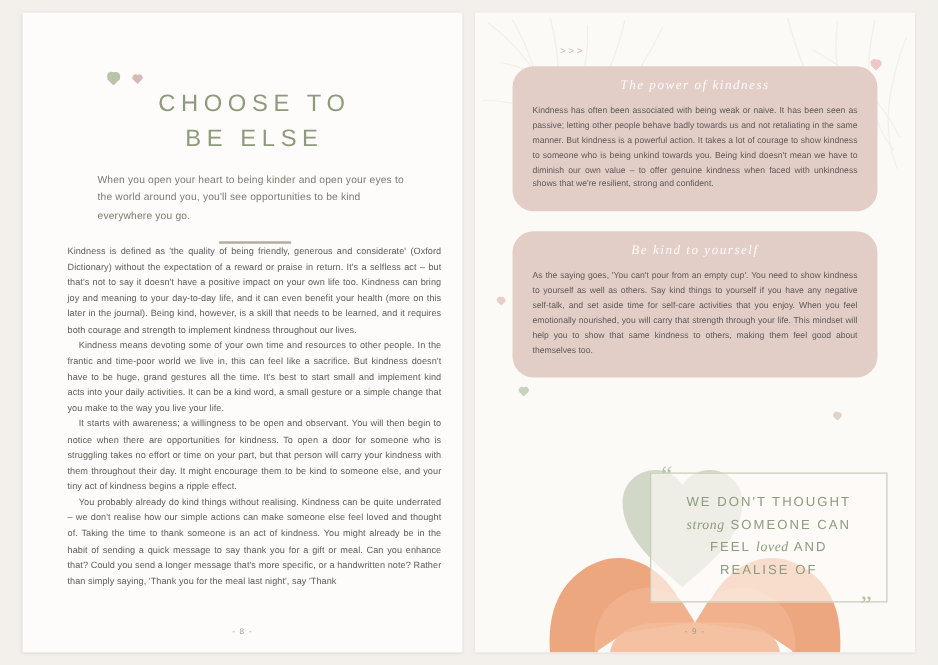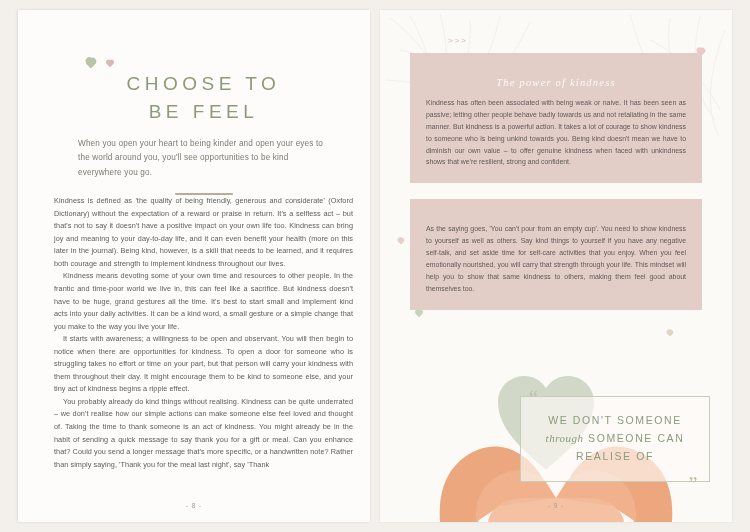--- a/index.html
+++ b/index.html
@@ -125,23 +125,24 @@
   }
   .arrows {
     color: #c9b8ae;
     font-size: 8px;
     letter-spacing: 2px;
     margin-left: 38px;
     margin-bottom: 8px;
   }
   .panel {
     background: #e3cdc7;
-    padding: 24px 16px 15px 16px;
+    padding: 10px 16px 15px 16px;
     position: relative;
     margin-bottom: 16px;
+    border-radius: 17px;
   }
   .panel.second { background: #e3cdc7; }
   .panel-head {
     text-align: center;
     color: #fdfbf8;
     font-size: 10.5px;
     letter-spacing: 1.2px;
     font-style: italic;
     font-family: "Liberation Serif", serif;
     margin-bottom: 9px;
@@ -194,21 +195,21 @@
   <div class="page left">
     <div class="left-inner">
 
       <div class="hearts-row">
         <span class="heart h1"></span>
         <span class="heart h2"></span>
       </div>
 
       <div class="title">
         <div>CHOOSE TO</div>
-        <div>BE FEEL</div>
+        <div>BE ELSE</div>
       </div>
 
       <div class="subtitle">When you open your heart to being kinder and open your eyes to the world around you, you'll see opportunities to be kind everywhere you go.</div>
 
       <div class="divider"></div>
 
       <div class="body-col">
         <p class="first">Kindness is defined as 'the quality of being friendly, generous and considerate' (Oxford Dictionary) without the expectation of a reward or praise in return. It's a selfless act – but that's not to say it doesn't have a positive impact on your own life too. Kindness can bring joy and meaning to your day-to-day life, and it can even benefit your health (more on this later in the journal). Being kind, however, is a skill that needs to be learned, and it requires both courage and strength to implement kindness throughout our lives.</p>
         <p>Kindness means devoting some of your own time and resources to other people. In the frantic and time-poor world we live in, this can feel like a sacrifice. But kindness doesn't have to be huge, grand gestures all the time. It's best to start small and implement kind acts into your daily activities. It can be a kind word, a small gesture or a simple change that you make to the way you live your life.</p>
         <p>It starts with awareness; a willingness to be open and observant. You will then begin to notice when there are opportunities for kindness. To open a door for someone who is struggling takes no effort or time on your part, but that person will carry your kindness with them throughout their day. It might encourage them to be kind to someone else, and your tiny act of kindness begins a ripple effect.</p>
@@ -246,43 +247,49 @@
       <span class="mini-heart heart" style="width:9px;height:8px;color:#e7cfc9;left:16px;top:228px;"></span>
       <span class="mini-heart heart" style="width:10px;height:9px;color:#c9d2bb;left:34px;top:300px;"></span>
       <span class="mini-heart heart" style="width:9px;height:8px;color:#dfd4c6;right:58px;top:320px;"></span>
 
       <div class="panel">
         <div class="panel-head">The power of kindness</div>
         <p>Kindness has often been associated with being weak or naive. It has been seen as passive; letting other people behave badly towards us and not retaliating in the same manner. But kindness is a powerful action. It takes a lot of courage to show kindness to someone who is being unkind towards you. Being kind doesn't mean we have to diminish our own value – to offer genuine kindness when faced with unkindness shows that we're resilient, strong and confident.</p>
       </div>
 
       <div class="panel second">
+        <div class="panel-head">Be kind to yourself</div>
         <p>As the saying goes, 'You can't pour from an empty cup'. You need to show kindness to yourself as well as others. Say kind things to yourself if you have any negative self-talk, and set aside time for self-care activities that you enjoy. When you feel emotionally nourished, you will carry that strength through your life. This mindset will help you to show that same kindness to others, making them feel good about themselves too.</p>
       </div>
     </div>
 
     <svg class="hands-art" viewBox="0 0 352 230">
 
       <path d="M118 110 C118 84, 152 74, 166 96 C180 74, 214 84, 214 110 C214 142, 178 166, 166 178 C154 166, 118 142, 118 110 Z" fill="#cfd6c4" opacity="0.95"></path>
 
       <path d="M60 230 C58 200, 66 178, 86 164 C98 156, 112 152, 126 156 C140 160, 152 170, 160 182 L168 196 L150 200 C138 196, 126 194, 116 200 C106 206, 100 216, 98 230 Z" fill="#eda77e"></path>
       <path d="M96 230 C94 206, 104 190, 122 182 C138 175, 156 178, 166 190 L176 206 L120 214 Z" fill="#f0b18c"></path>
 
       <path d="M292 230 C294 200, 286 178, 266 164 C254 156, 240 152, 226 156 C212 160, 200 170, 192 182 L184 196 L202 200 C214 196, 226 194, 236 200 C246 206, 252 216, 254 230 Z" fill="#eda77e"></path>
       <path d="M256 230 C258 206, 248 190, 230 182 C214 175, 196 178, 186 190 L176 206 L232 214 Z" fill="#f0b18c"></path>
 
       <path d="M108 230 C110 216, 124 206, 148 206 L204 206 C228 206, 242 216, 244 230 Z" fill="#f3bb99" opacity="0.9"></path>
     </svg>
 
     <div class="quote-box">
       <span class="qmark tl">“</span>
-      <div>WE DON'T SOMEONE</div>
+      <div>WE DON'T THOUGHT</div>
       <div>
-        <span class="script">through</span>
+        <span class="script">strong</span>
         <span>SOMEONE CAN</span>
+      </div>
+      <div>
+        <span>FEEL</span>
+        <span class="script">loved</span>
+        <span>AND</span>
       </div>
       <div>REALISE OF</div>
       <span class="qmark br">”</span>
     </div>
 
     <div class="folio">- 9 -</div>
   </div>
 
 </div>
 

